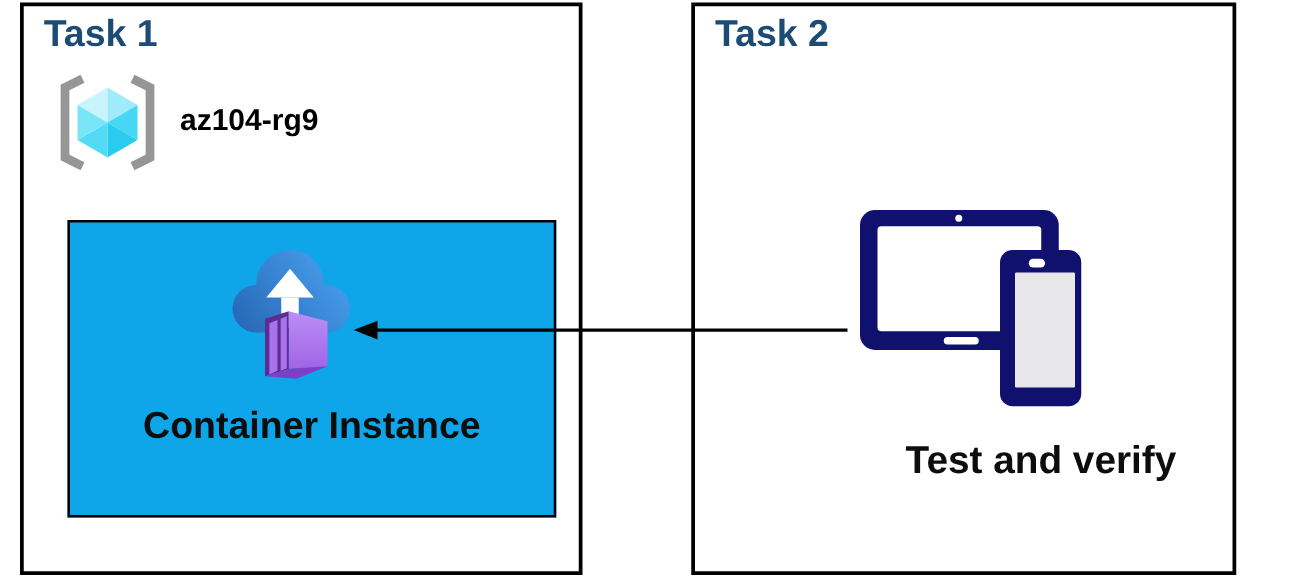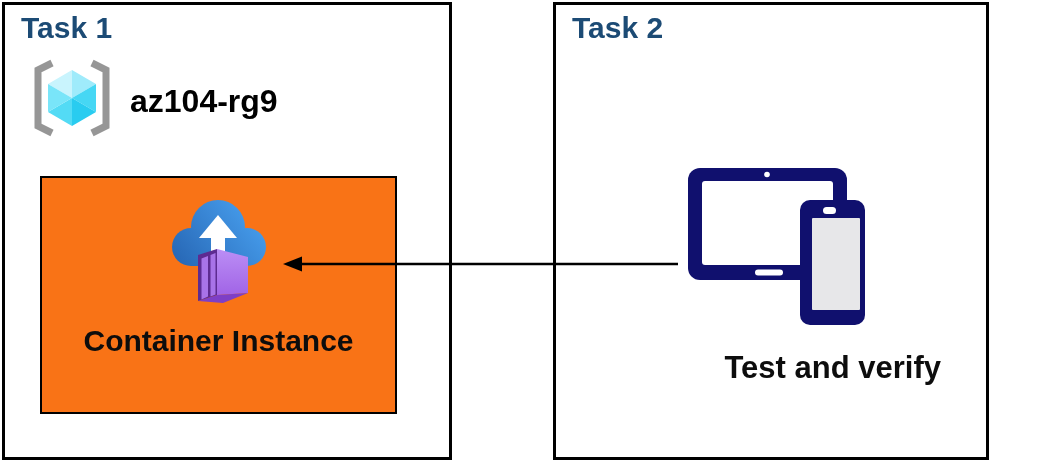--- a/index.html
+++ b/index.html
@@ -14,44 +14,44 @@
     background:#ffffff;
     overflow:hidden;
   }
   .panel {
     position:absolute;
     top:2px;
     height:458px;
     border:3px solid #000;
     background:#fff;
   }
-  .panel.task1 { left:2px;  width:450px; }
+  .panel.task1 { left:16px;  width:450px; }
   .panel.task2 { left:553px; width:436px; }
   .panel-title {
     position:absolute;
     left:16px; top:6px;
     font-size:30px;
     font-weight:700;
     color:#1c4b75;
     white-space:nowrap;
   }
   .rg-icon { position:absolute; left:23px; top:51px; }
   .rg-name {
     position:absolute;
     left:125px; top:78px;
-    font-size:32px;
+    font-size:24px;
     font-weight:700;
     color:#000;
     white-space:nowrap;
   }
   .ci-box {
     position:absolute;
     left:35px; top:171px;
-    width:357px; height:238px;
-    background:#f97316;
+    width:391px; height:238px;
+    background:#0ea5e9;
     border:2px solid #000;
   }
   .aci-icon { position:absolute; left:121px; top:16px; }
   .ci-label {
     position:absolute;
     left:0; top:146px;
     width:100%;
     text-align:center;
     font-size:30px;
     font-weight:700;

